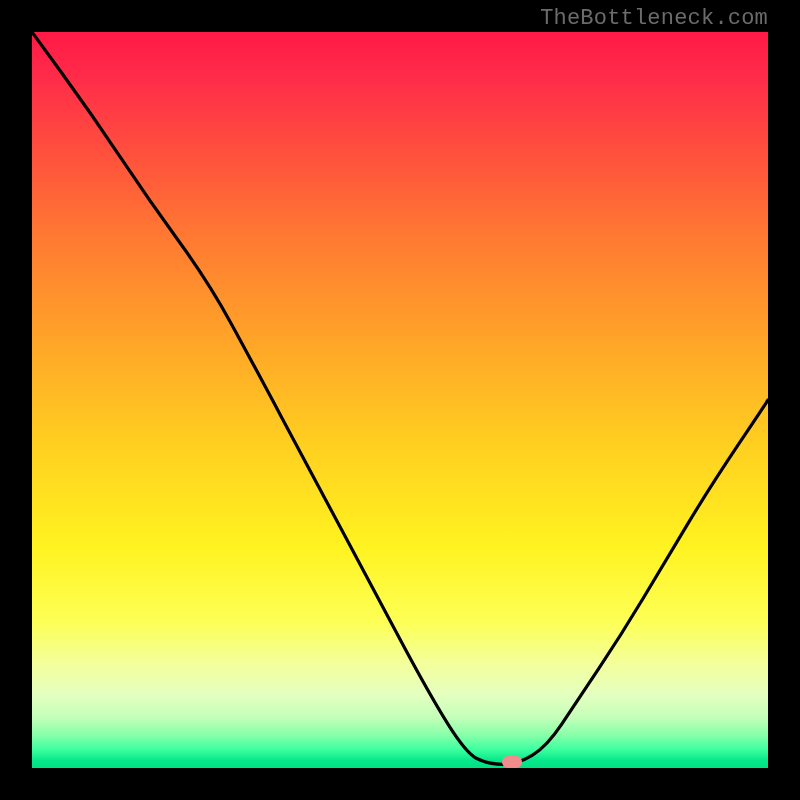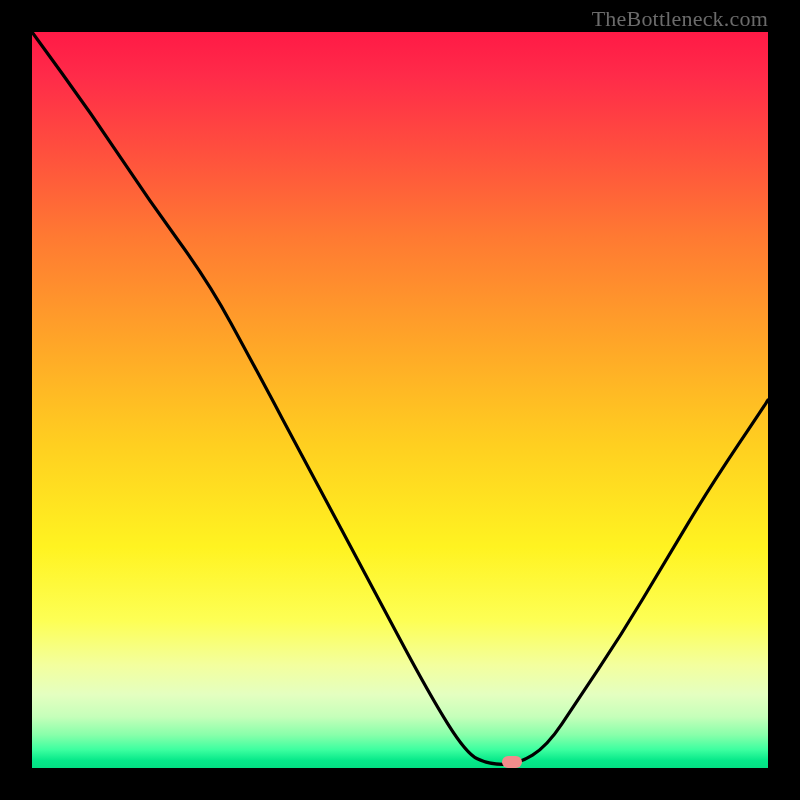--- a/index.html
+++ b/index.html
@@ -25,21 +25,21 @@
     overflow: hidden;
   }
   .gradient {
     position: absolute;
     inset: 0;
   }
   .watermark {
     position: absolute;
     top: 6px;
     right: 32px;
-    font-family: Liberation Serif, serif;
+    font-family: Liberation Mono, monospace;
     font-size: 22px;
     color: #6b6b6b;
     font-weight: 500;
     letter-spacing: 0.2px;
   }
   svg.curve {
     position: absolute;
     inset: 0;
   }
   .marker {

